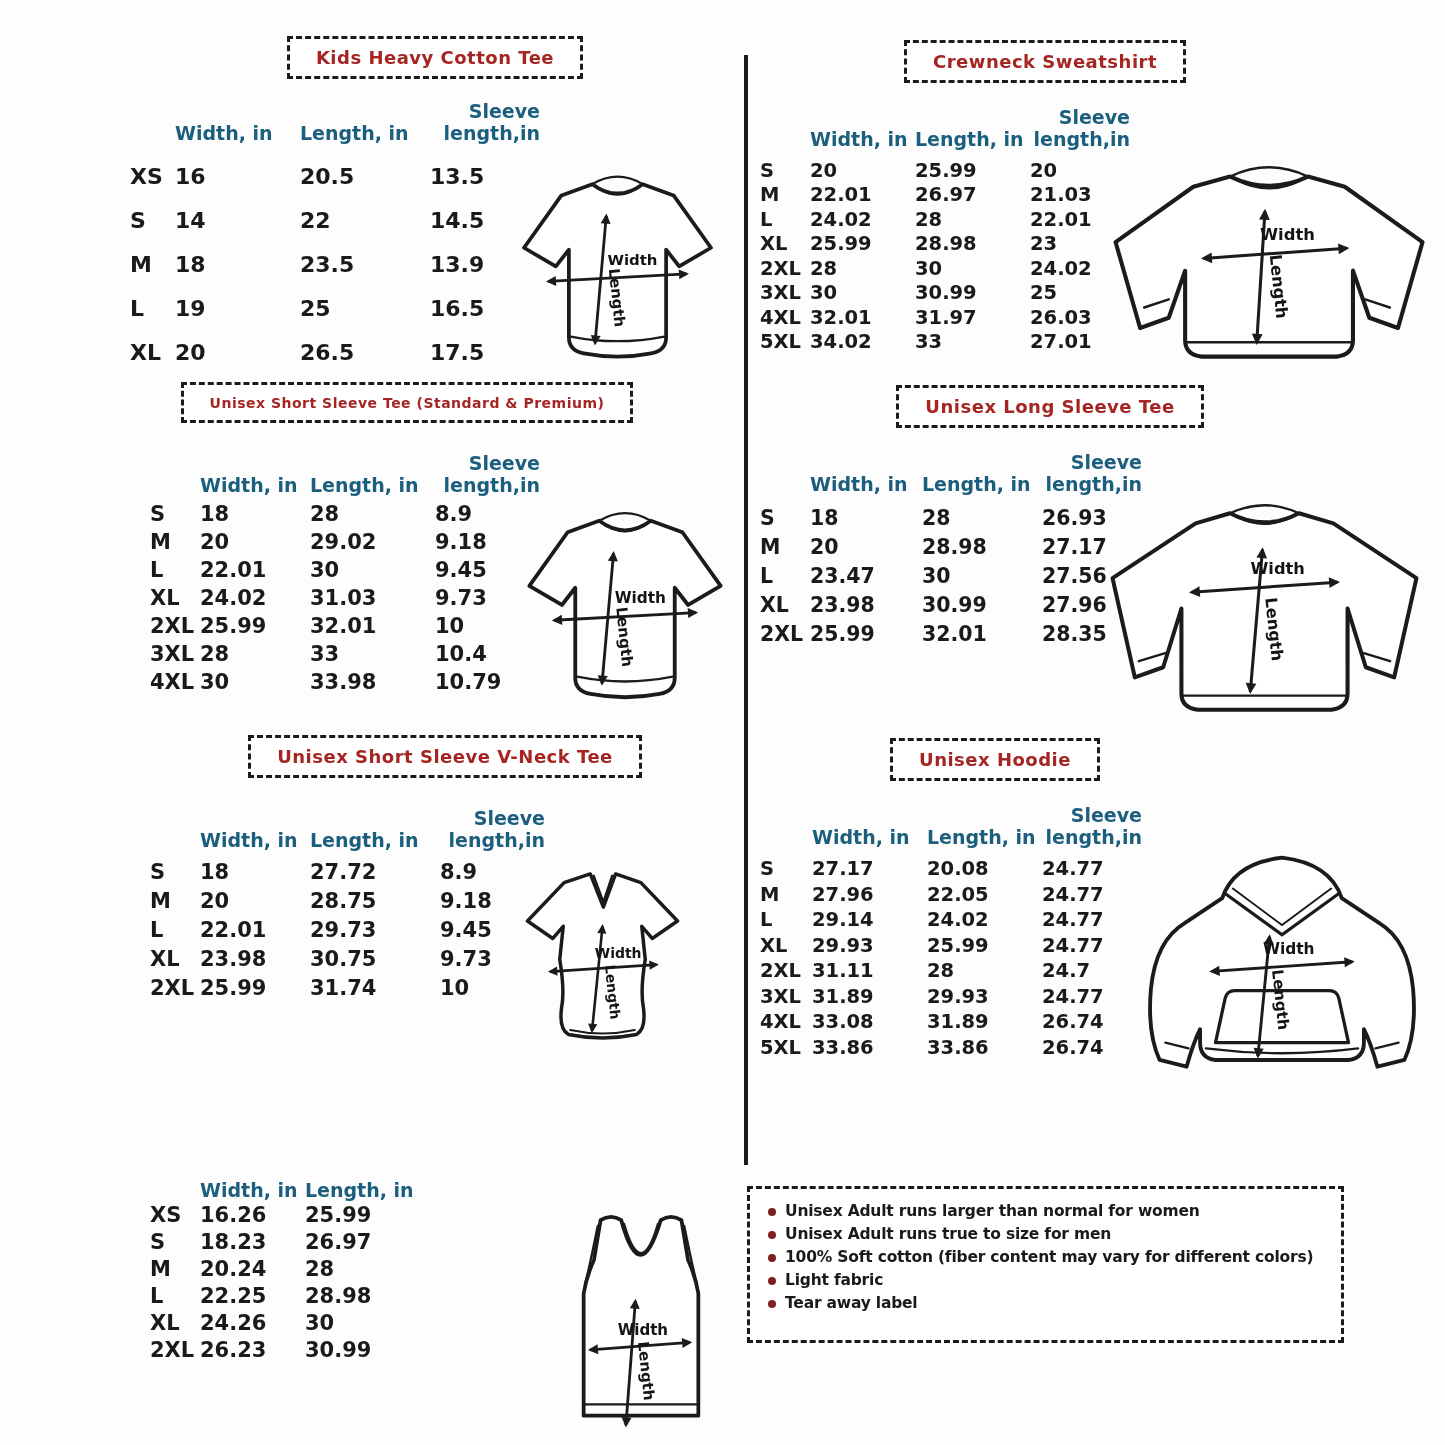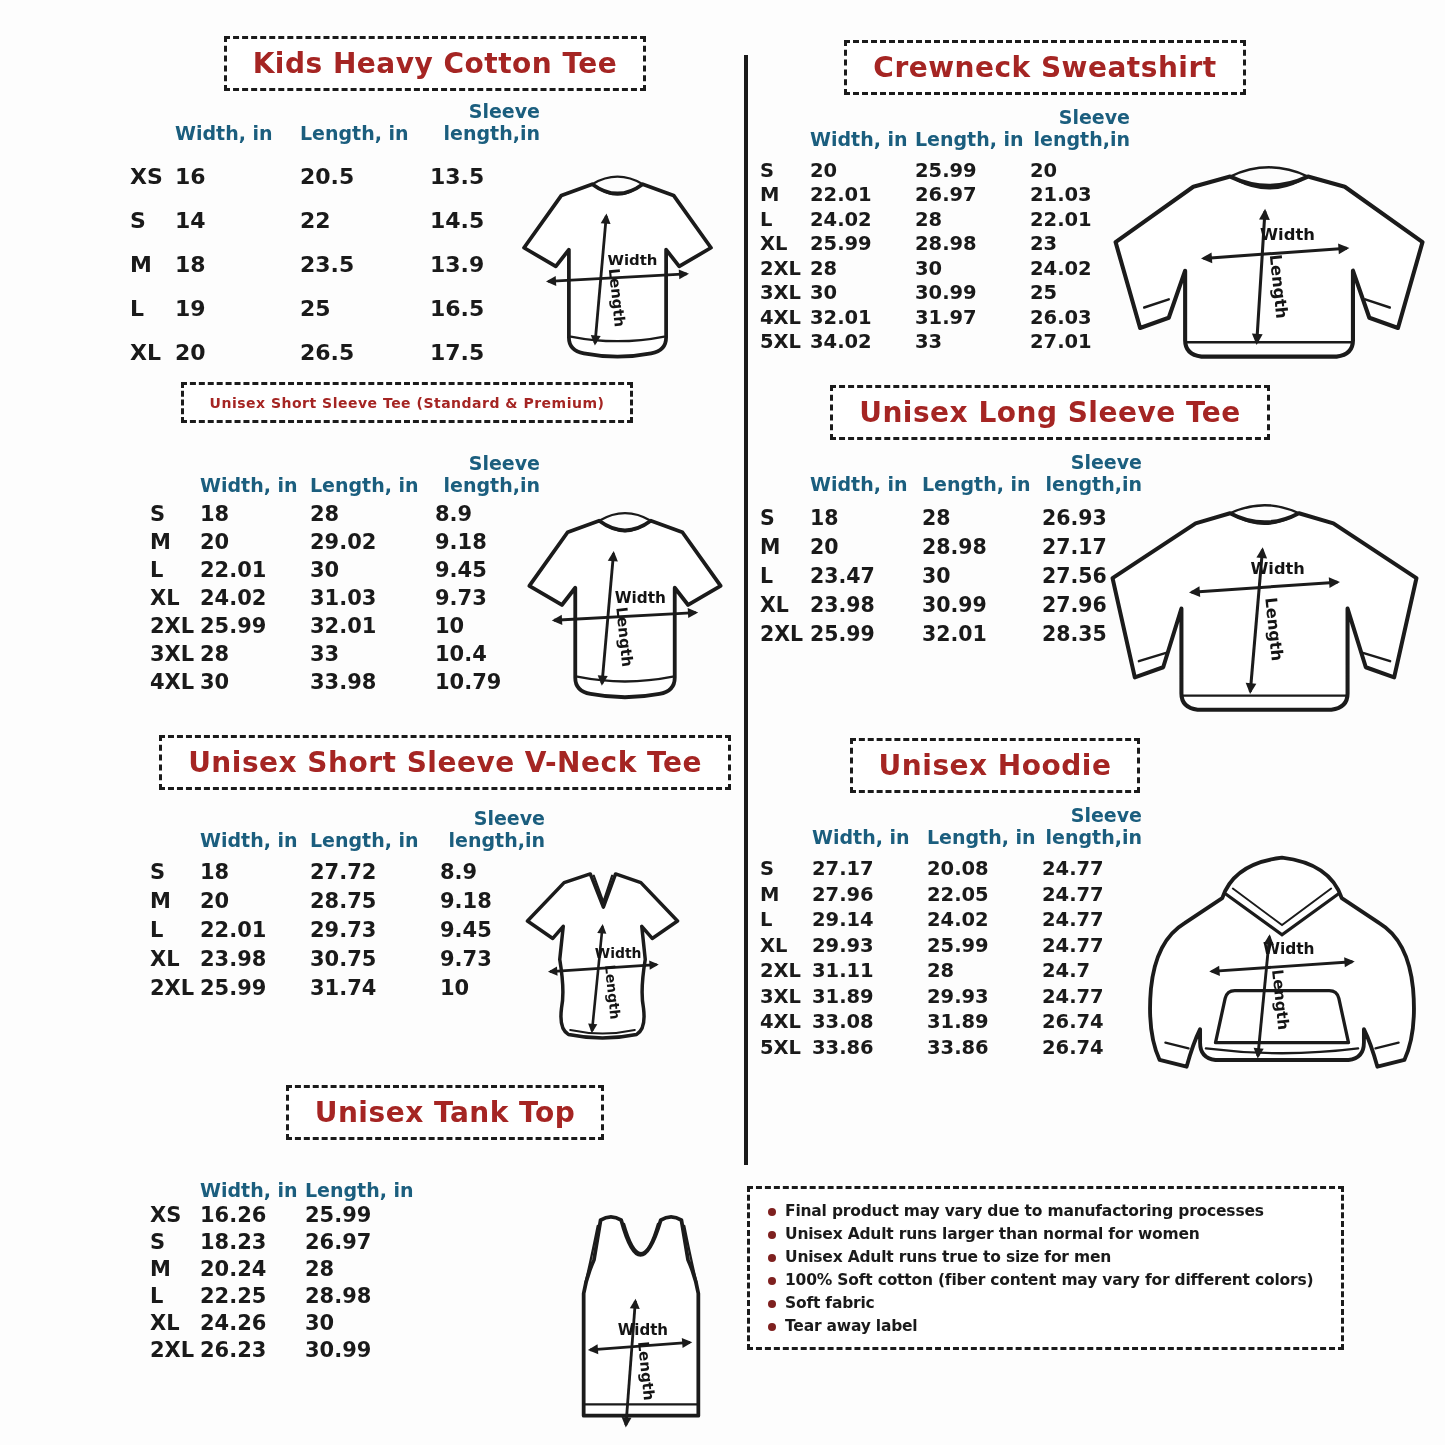--- a/index.html
+++ b/index.html
@@ -1,21 +1,21 @@
 <!DOCTYPE html>
 <html style="--title_red: #a52523; --header_teal: #1b5e7e; --ink: #1a1a1a; --bullet_red: #7e201f; --line: #1b1b1b;"><head>
 <meta charset="utf-8">
 <style>
   *{margin:0;padding:0;box-sizing:border-box}
   html,body{width:1445px;height:1445px;background:#fdfdfd;font-family:"DejaVu Sans",sans-serif;color:var(--ink,#1a1a1a)}
   body{position:relative;overflow:hidden}
   .sec{position:absolute}
   .titlerow{text-align:center}
   .titlebox{display:inline-block;position:relative;border:3px dashed var(--line,#1b1b1b);padding:8px 26px;background:#fff}
-  .title{font-weight:bold;color:var(--title_red,#a52523);font-size:28px;letter-spacing:.5px;white-space:nowrap}
+  .title{font-weight:bold;color:var(--title_red,#a52523);font-size:18px;letter-spacing:.5px;white-space:nowrap}
   .tbl{position:absolute}
   .thead{display:flex;align-items:flex-end;height:52px;margin-bottom:var(--gap,8px);color:var(--header_teal,#1b5e7e);font-weight:bold;font-size:19px;padding-left:var(--c0)}
   .thead .th{white-space:pre-line;line-height:1.12}
   .thead .th:nth-child(1){width:var(--c1)}
   .thead .th:nth-child(2){width:var(--c2)}
   .thead .th:nth-child(3){width:var(--c3);text-align:right}
   .tr{display:flex;align-items:center;height:var(--rh,28px);font-weight:bold}
   .tr span:nth-child(1){width:var(--c0)}
   .tr span:nth-child(2){width:var(--c1)}
   .tr span:nth-child(3){width:var(--c2)}
@@ -222,25 +222,20 @@
     <path class="d" d="M90,26 L101,56 L111,26"></path>
     <path class="d" d="M63,203 Q100,211 137,203"></path>
     <line class="arrow" x1="40" y1="136" x2="162" y2="128" marker-start="url(#ah)" marker-end="url(#ah)"></line>
     <line class="arrow" x1="100" y1="84" x2="88" y2="204" marker-start="url(#ah)" marker-end="url(#ah)"></line>
     <text class="svgt" x="118" y="120" text-anchor="middle">Width</text>
     <text class="svgt" x="106" y="160" text-anchor="middle" transform="rotate(84 106 160)">Length</text>
   </svg>
 </section>
 
 <section class="sec" style="left:95px;top:1085px;width:650px;height:360px">
-  <div class="titlerow">
-    <div class="titlebox" style="left:25px">
-      <span class="title">Unisex Tank Top</span>
-    </div>
-  </div>
   <div class="tbl" style="left:55px;top:64px;--c0:50px;--c1:105px;--c2:130px;--rh:27px;--gap:0px;font-size:21px">
     <div class="thead">
         <span class="th">Width, in</span>
         <span class="th">Length, in</span>
       </div>
     <div class="tbody">
         <div class="tr">
           <span class="ts">XS</span>
           <span class="td">16.26</span>
           <span class="td">25.99</span>
@@ -498,35 +493,31 @@
     <line class="arrow" x1="92" y1="132" x2="238" y2="122" marker-start="url(#ah)" marker-end="url(#ah)"></line>
     <line class="arrow" x1="152" y1="96" x2="140" y2="220" marker-start="url(#ah)" marker-end="url(#ah)"></line>
     <text class="svgt" x="172" y="114" text-anchor="middle">Width</text>
     <text class="svgt" x="158" y="162" text-anchor="middle" transform="rotate(84 158 162)">Length</text>
   </svg>
 </section>
 
 <div class="notesbox" style="left:747px;top:1186px;width:597px;min-height:157px">
     <div class="note">
       <span class="dot"></span>
-      <span class="ntext">Final product may vary due to manufactoring processes</span>
-    </div>
-    <div class="note">
-      <span class="dot"></span>
       <span class="ntext">Unisex Adult runs larger than normal for women</span>
     </div>
     <div class="note">
       <span class="dot"></span>
       <span class="ntext">Unisex Adult runs true to size for men</span>
     </div>
     <div class="note">
       <span class="dot"></span>
       <span class="ntext">100% Soft cotton (fiber content may vary for different colors)</span>
     </div>
     <div class="note">
       <span class="dot"></span>
-      <span class="ntext">Soft fabric</span>
+      <span class="ntext">Light fabric</span>
     </div>
     <div class="note">
       <span class="dot"></span>
       <span class="ntext">Tear away label</span>
     </div>
   </div>
 
 </body></html>

